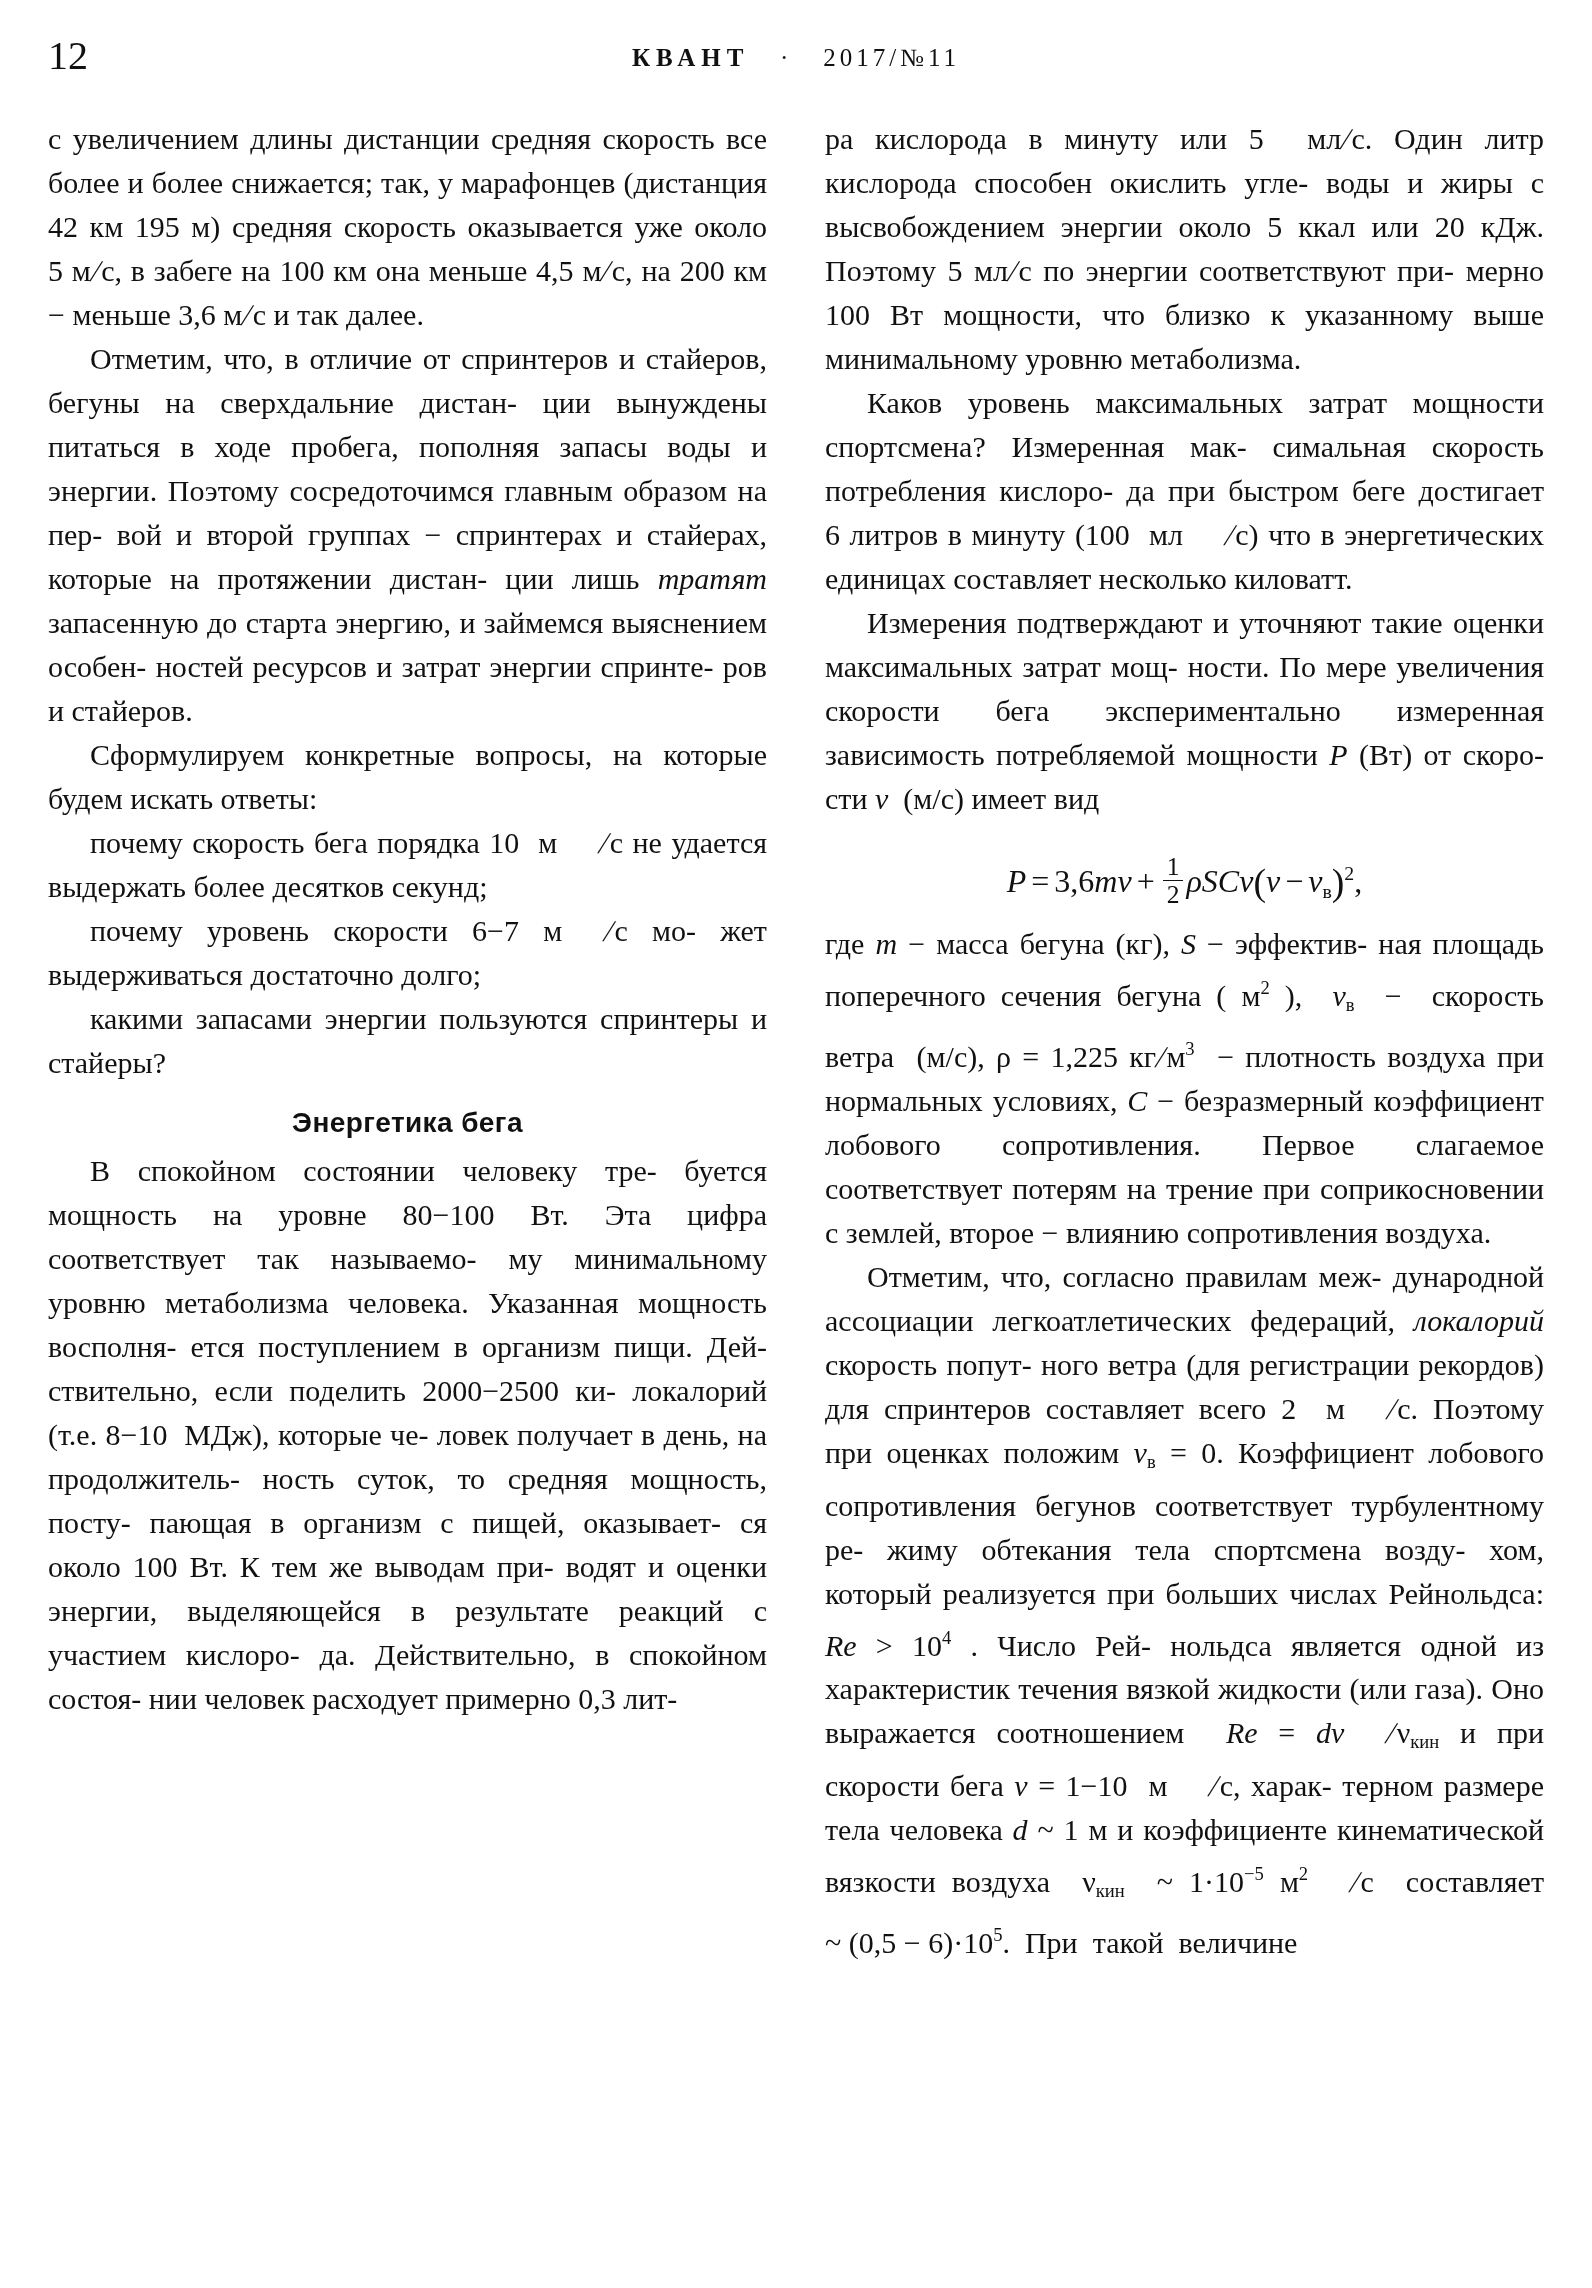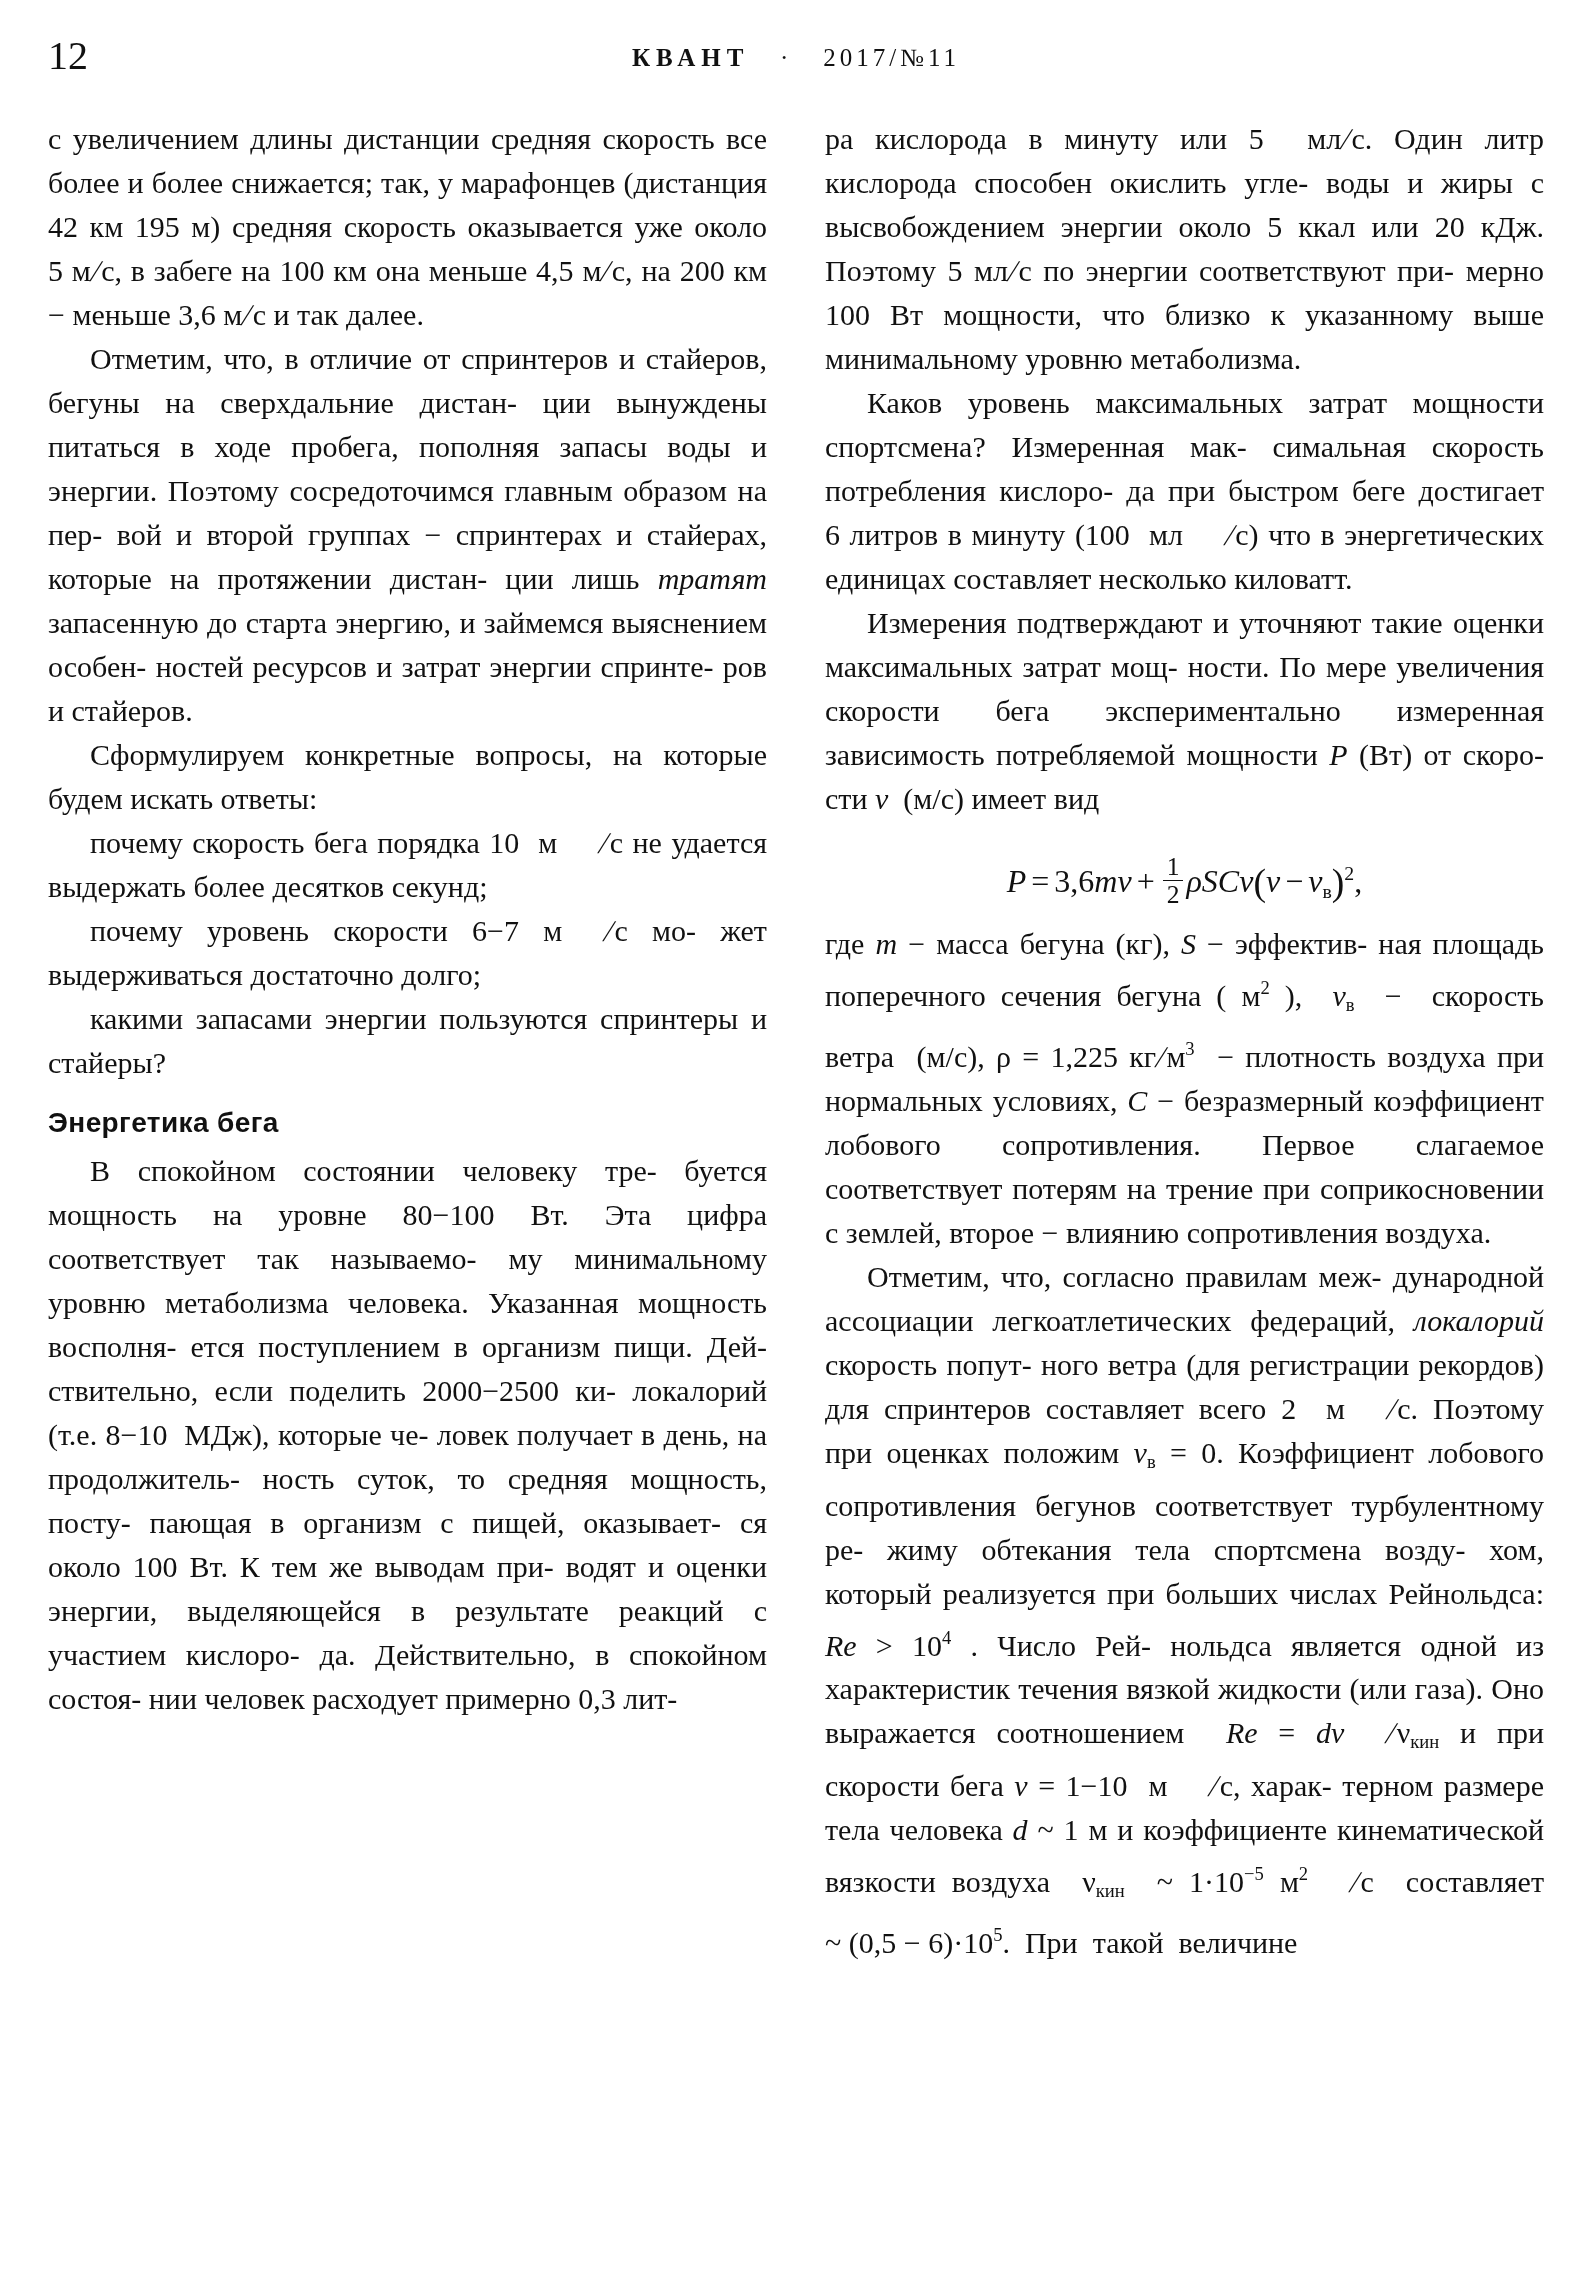--- a/index.html
+++ b/index.html
@@ -91,21 +91,21 @@
   p.tx.ind {
     text-indent: 42px;
   }
 
   h2.section {
     margin: 16px 0 4px 0;
     font-family: "Liberation Sans", "DejaVu Sans", sans-serif;
     font-weight: bold;
     font-size: 28px;
     line-height: 44px;
-    text-align: left;
+    text-align: center;
     letter-spacing: 0.4px;
   }
 
   
   .mathline {
     margin: 32px 0 14px 0;
     text-align: center;
     font-size: 32px;
     line-height: 1.1;
   }

